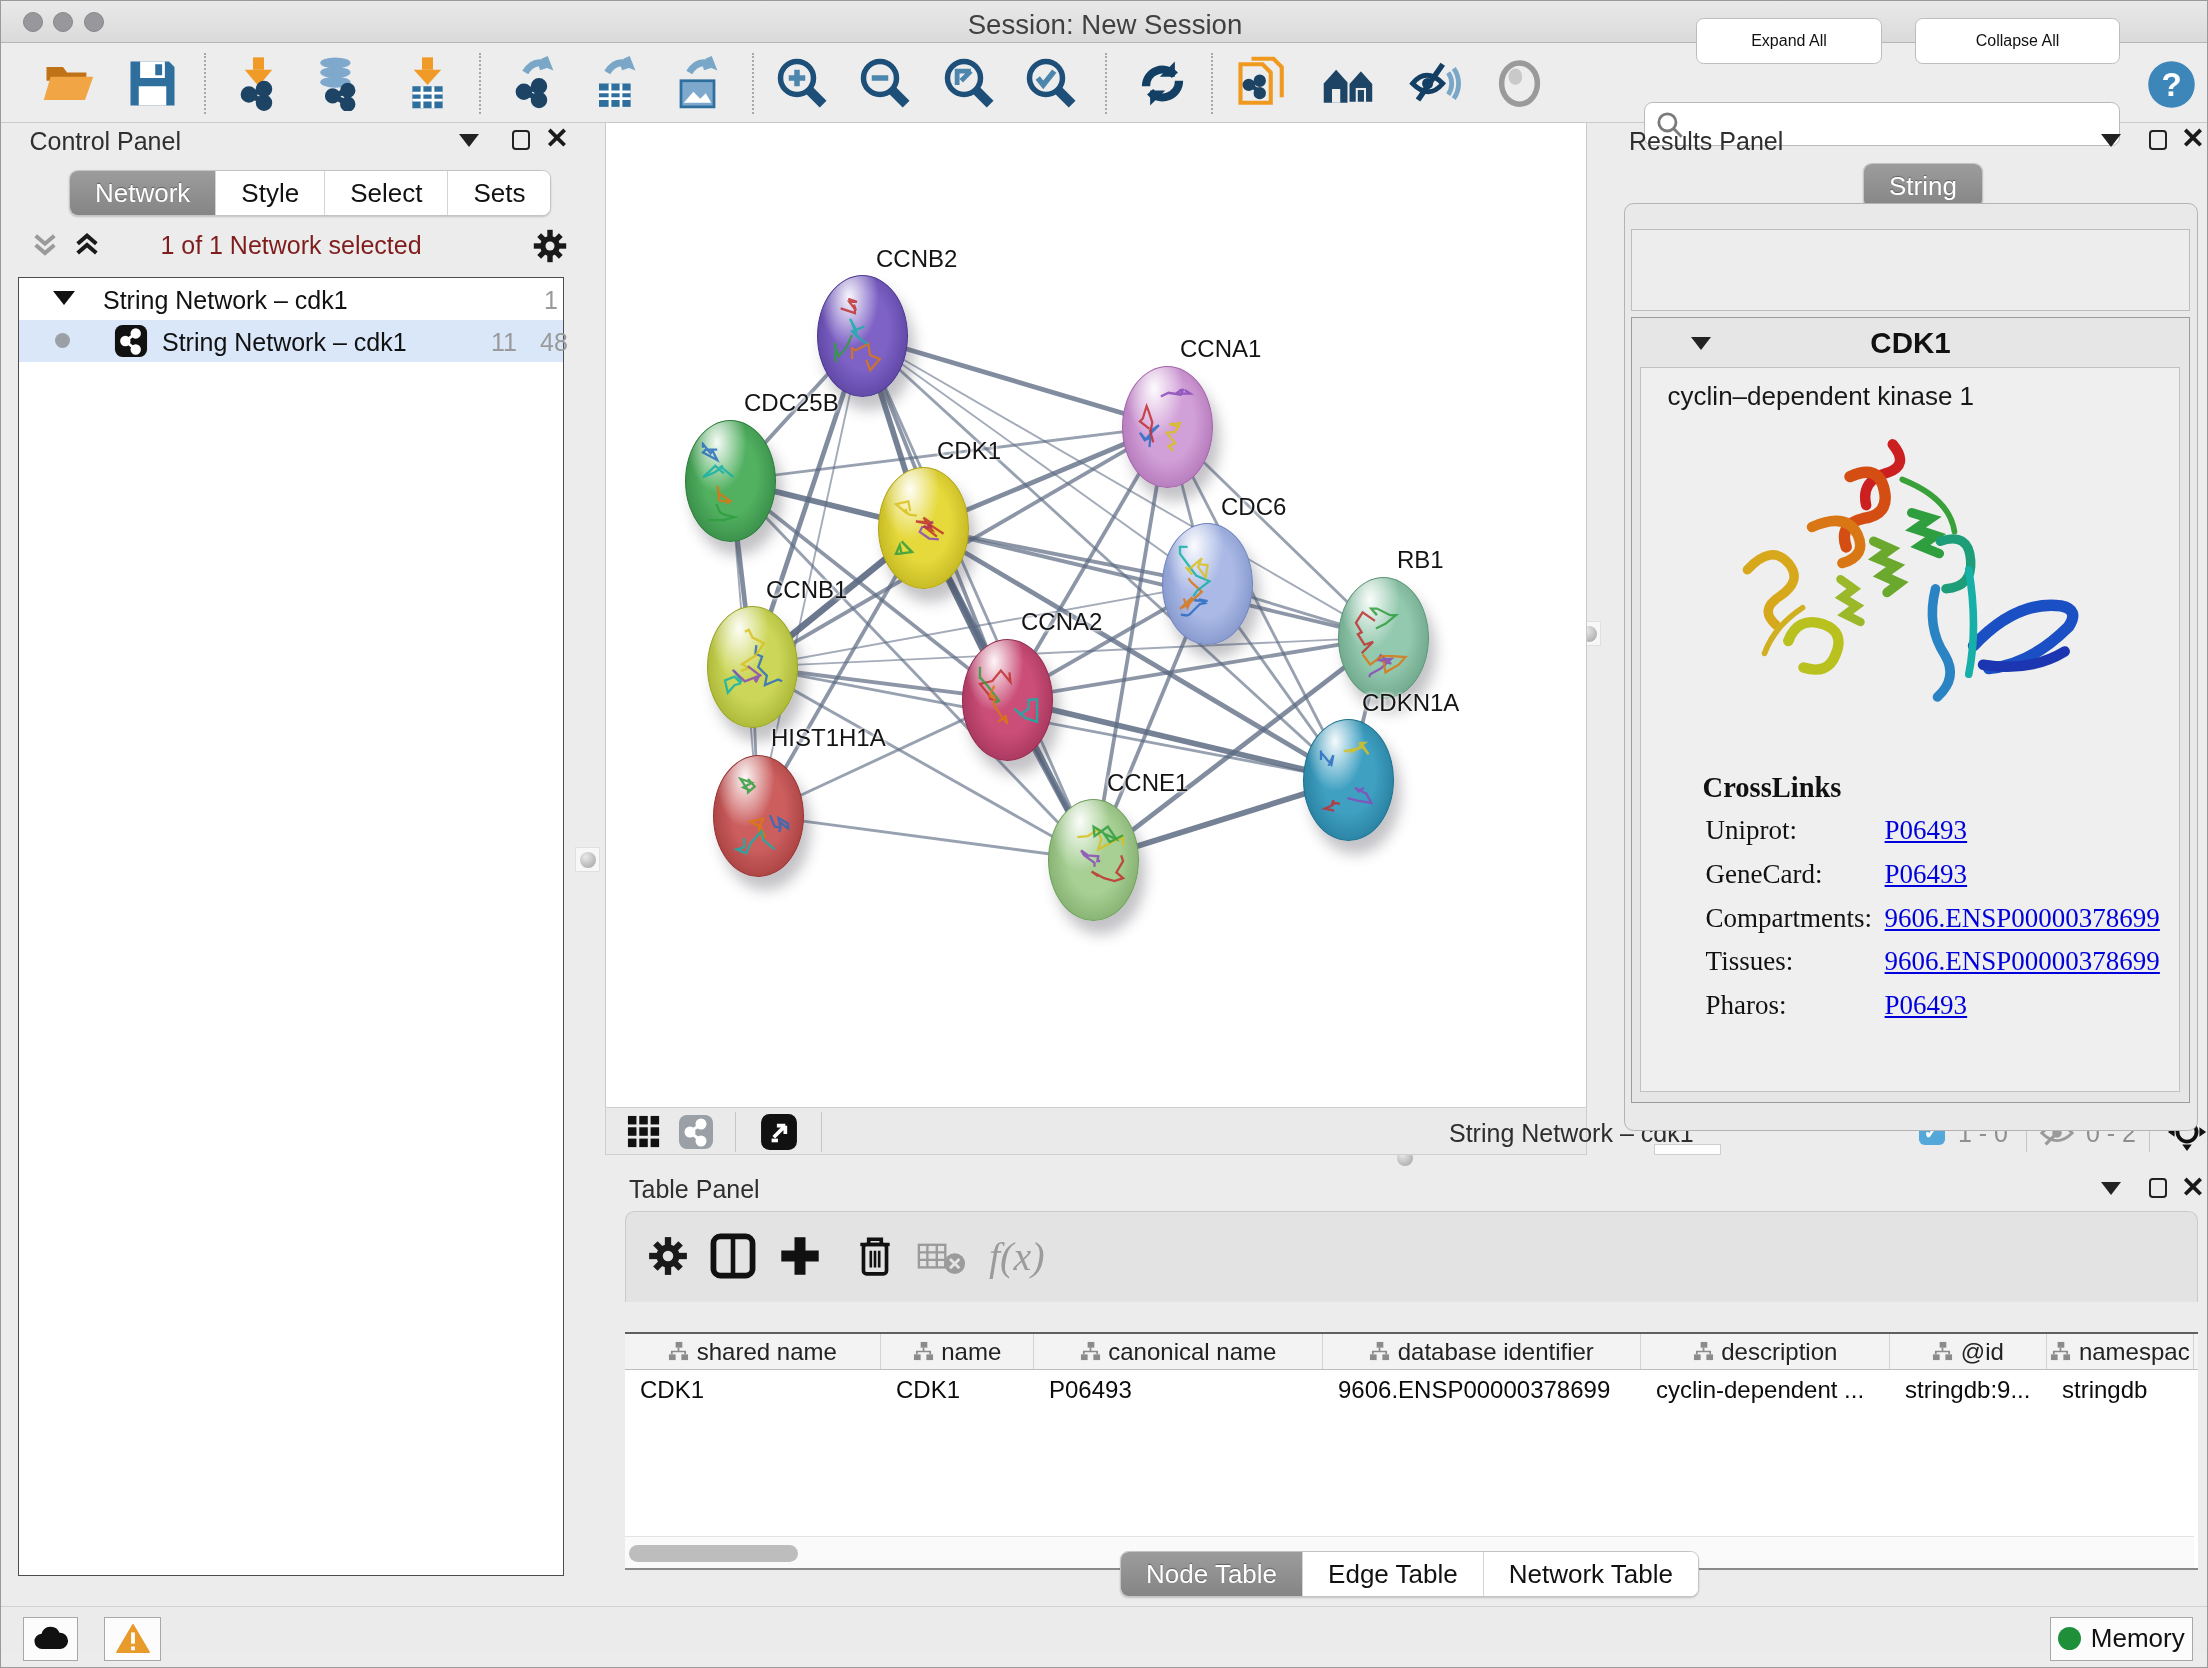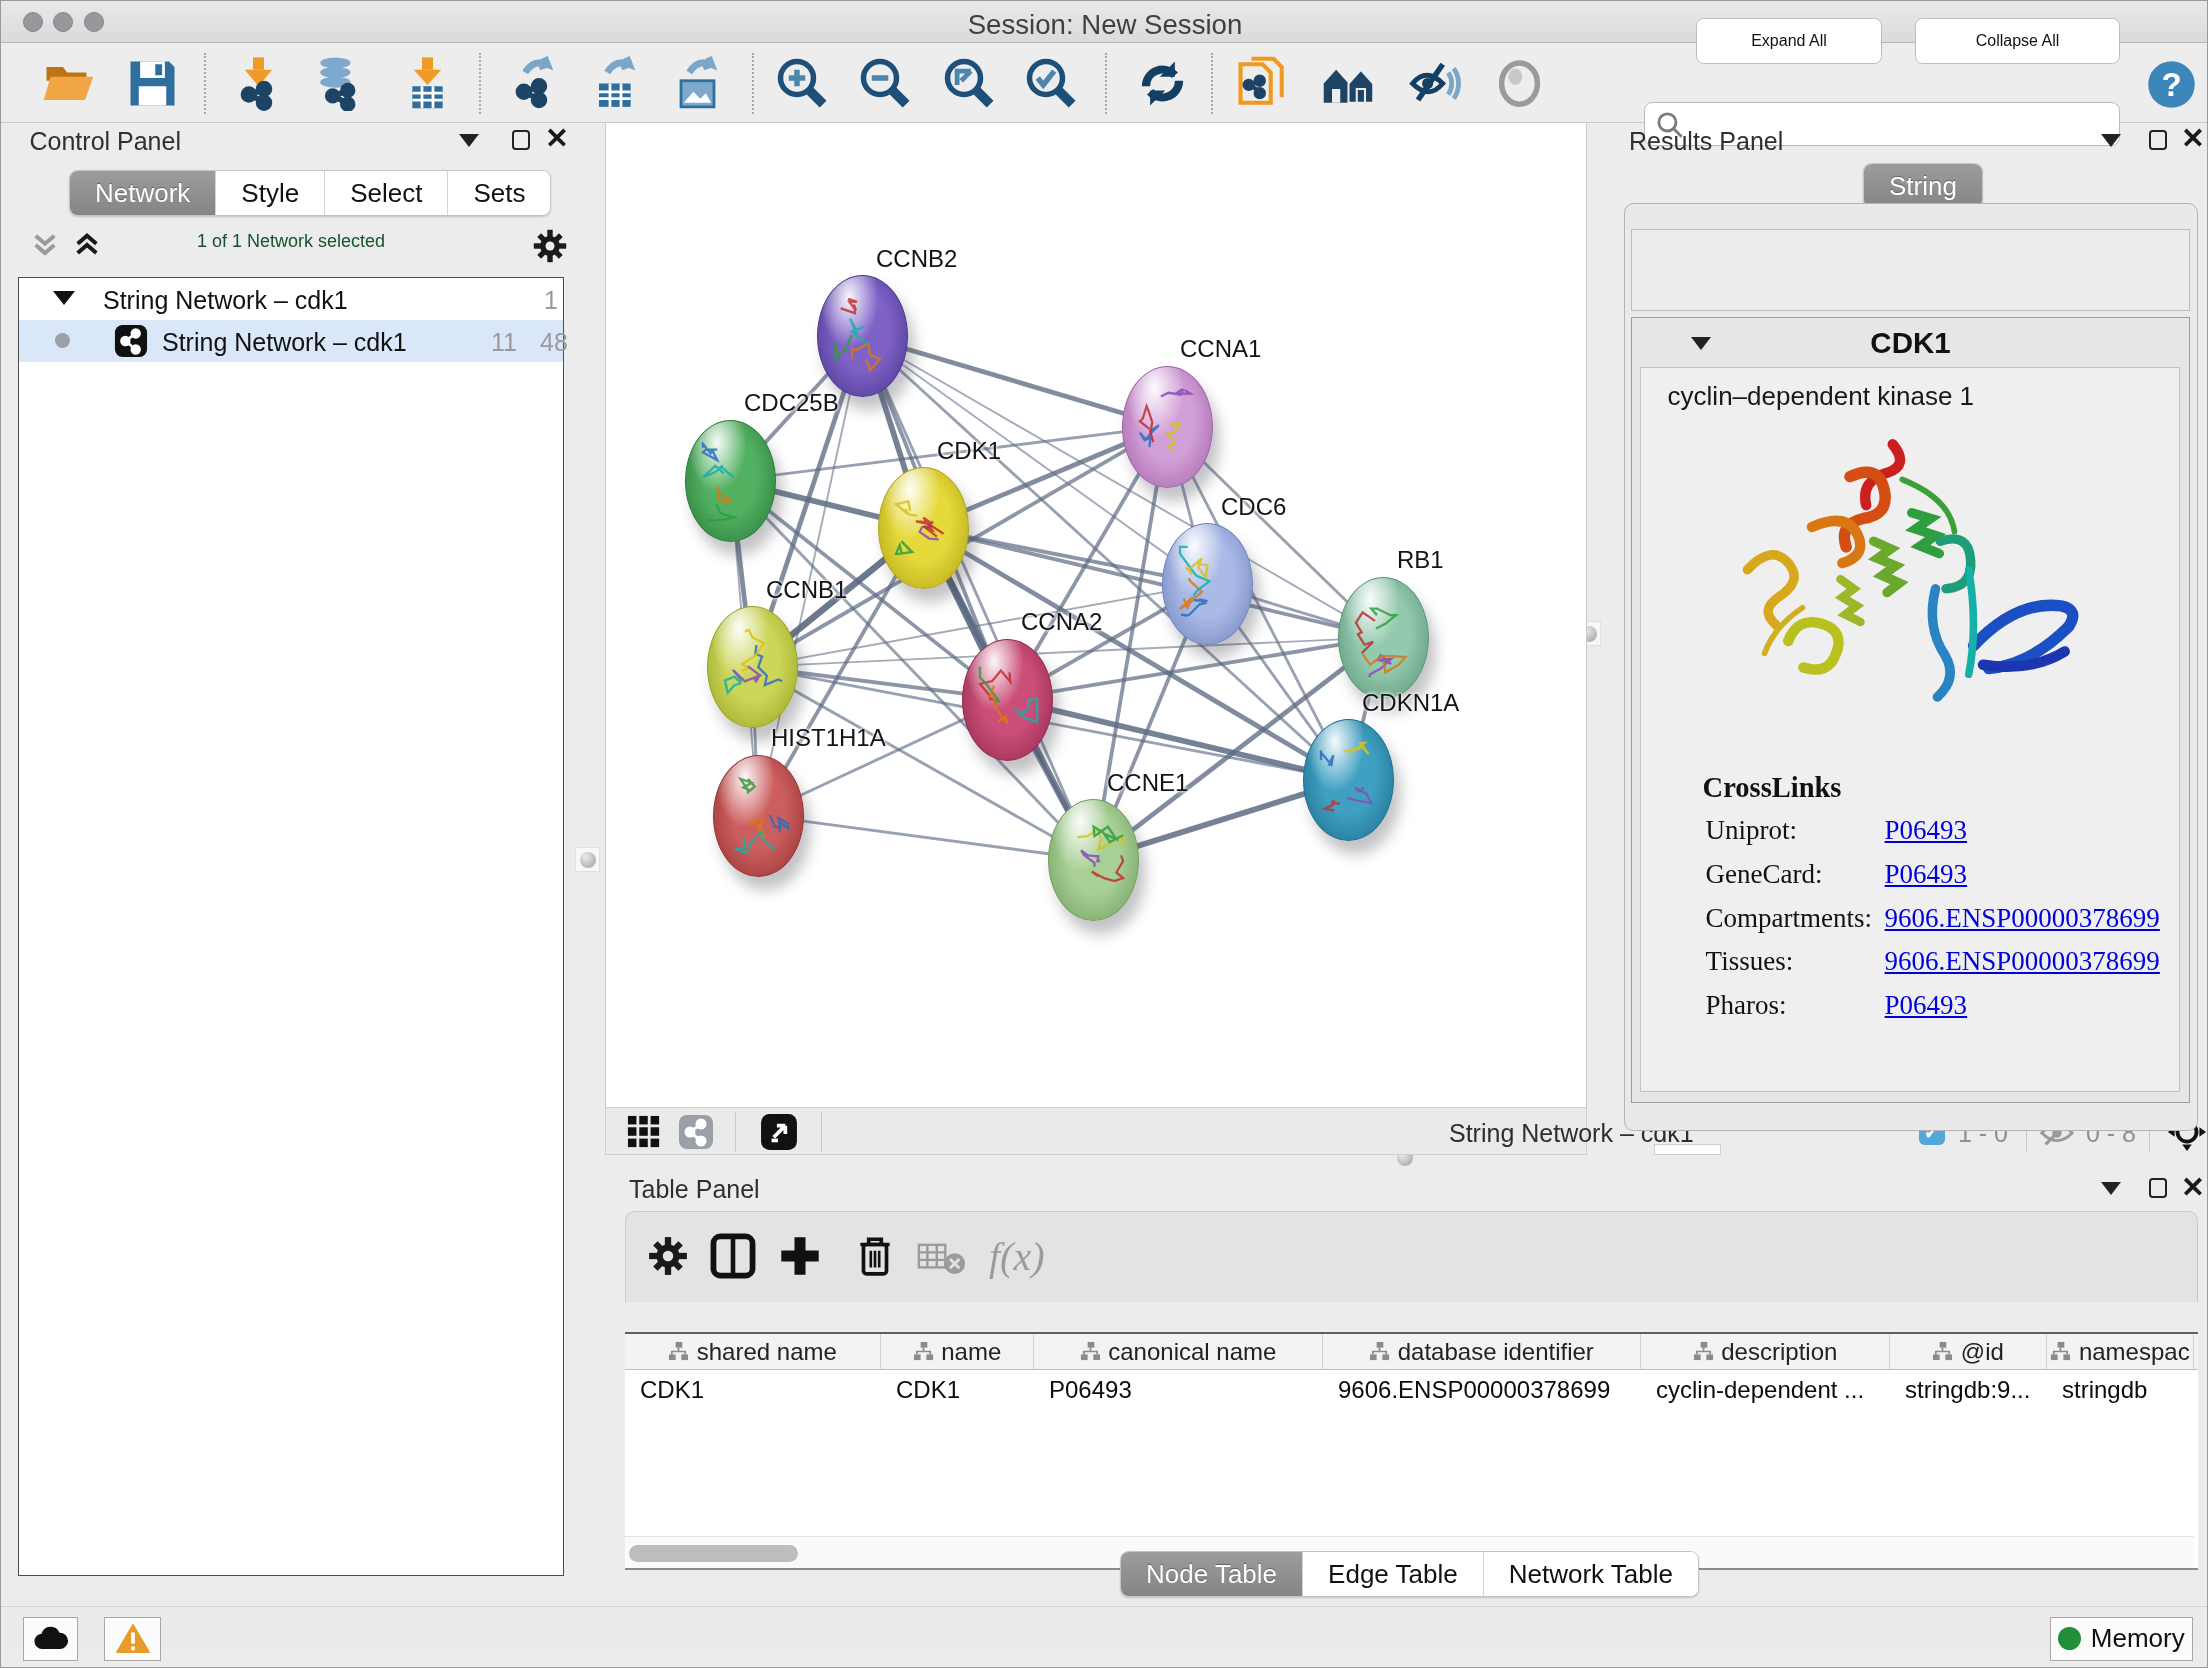--- a/index.html
+++ b/index.html
@@ -35,21 +35,21 @@
   
   .seg { position:absolute; display:flex; background:#fff; border:1px solid #c4c4c4;
     border-radius:8.6px; overflow:hidden; box-shadow:0 1px 1.9px rgba(0,0,0,.18); }
   .seg .tab { font-size:26px; color:#111; padding:6.7px 25px; background:#fff;
     border-right:1px solid #d4d4d4; cursor:default; white-space:nowrap; }
   .seg .tab:last-child { border-right:none; }
   .seg .tab.sel { background:linear-gradient(#9c9c9c,#858585); color:#fff;
     text-shadow:0 -1px 1px rgba(0,0,0,.35); }
   
   #cp-treehdr { position:absolute; left:17px; top:217px; width:546px; height:57px; }
-  #cp-summary { position:absolute; left:0; right:0; top:13.3px; text-align:center; font-size:18px; color:#14532d; }
+  #cp-summary { position:absolute; left:0; right:0; top:13.3px; text-align:center; font-size:25px; color:#7f1d1d; }
   #net-list { position:absolute; left:17px; top:276px; width:546px; height:1299px;
     background:#fff; border:1.9px solid #4c4c4c; }
   .tree-row { position:relative; width:100%; height:42px; }
   .tree-row.sel { background:#d9e7f8; }
   .tree-label { position:absolute; font-size:25px; color:#111; top:7.6px; white-space:nowrap; }
   .tree-num { position:absolute; font-size:25px; color:#9a9a9a; top:7.6px; }
   .tri-down { width:0; height:0; border-left:11.4px solid transparent; border-right:11.4px solid transparent; border-top:14.3px solid #111; }
   .dot-gray { width:15px; height:15px; border-radius:50%; background:#9aa0a6; }
   
   #net-canvas { position:absolute; left:604px; top:122px; width:982px; height:984px;
@@ -510,21 +510,21 @@
     <span class="nf-sep" style="left:215px"></span>
     <div id="nf-title">String Network – cdk1</div>
     <div id="nf-check">✓</div>
     <span class="nf-count" style="left:1352px">1 - 0</span>
     <span class="nf-sep" style="left:1420px"></span>
     <svg width="38" height="30" viewBox="0 0 40 30" style="position:absolute;left:1432px;top:9.5px">
       <path d="M4 15 q16 -16 32 0 q-16 16 -32 0 z" fill="none" stroke="#9a9a9a" stroke-width="3"></path>
       <circle cx="20" cy="15" r="5" fill="#9a9a9a"></circle>
       <path d="M8 27 L32 3" stroke="#9a9a9a" stroke-width="3.5"></path>
     </svg>
-    <span class="nf-count" style="left:1480px">0 - 8</span>
+    <span class="nf-count" style="left:1480px">0 - 2</span>
     <span class="nf-sep" style="left:1543px"></span>
     <svg width="42" height="42" viewBox="0 0 44 44" style="position:absolute;left:1560px;top:2.9px">
       <circle cx="22" cy="22" r="10" fill="none" stroke="#111" stroke-width="4"></circle>
       <path d="M22 2 l5 7 h-10 z M22 42 l5 -7 h-10 z M2 22 l7 -5 v10 z M42 22 l-7 -5 v10 z" fill="#111"></path>
     </svg>
   </div>
 
   <div>
     <div class="panel-title" style="left:1628px;top:126px">Results Panel</div>
     <span class="hdr-tri" style="left:2100px;top:133px"></span>

